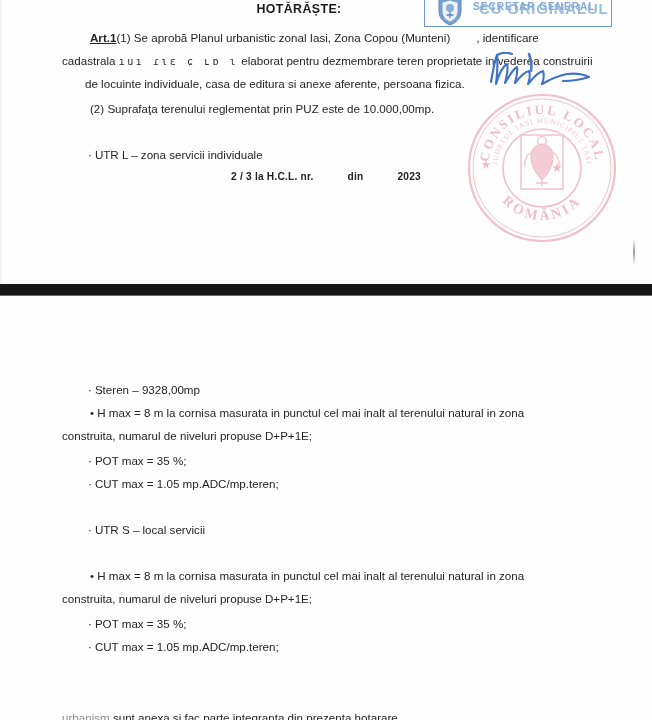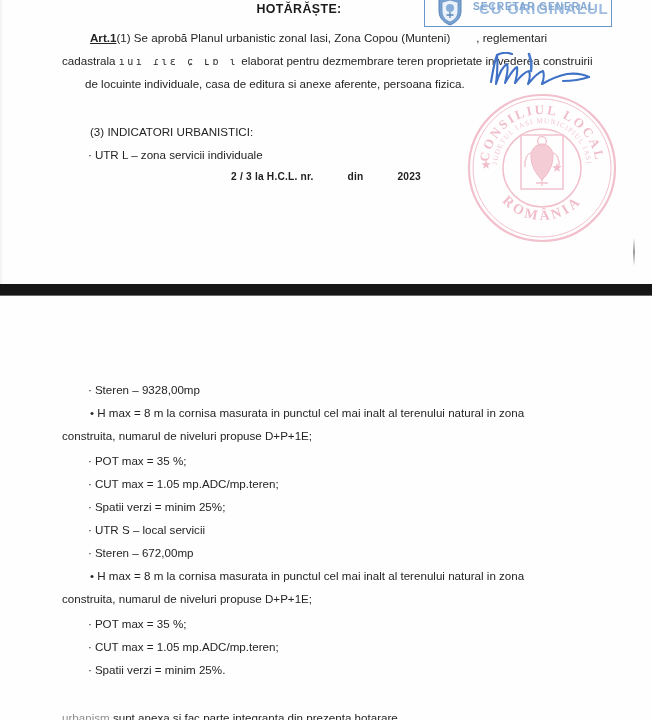--- a/index.html
+++ b/index.html
@@ -185,37 +185,37 @@
 
 <div class="page" id="page-one">
 
   <div class="edge-shade-left"></div>
 
   <div class="heading">
     <span>HOTĂRĂȘTE:</span>
   </div>
 
   <div class="para" style="top:26px;">
-    <span class="indent"></span><span class="art">Art.1</span><span>(1) Se aprobă Planul urbanistic zonal Iasi, Zona Copou (Munteni)</span><span class="redact"></span><span>, reglementari</span>
+    <span class="indent"></span><span class="art">Art.1</span><span>(1) Se aprobă Planul urbanistic zonal Iasi, Zona Copou (Munteni)</span><span class="redact"></span><span>, identificare</span>
   </div>
 
   <div class="para nojust" style="top:49px; left:62px; width:540px;">
     <span>cadastrala</span>
     <span class="scramble">ıuı ɾɩɛ ɕ ʟɒ ɩ</span>
     <span>elaborat pentru dezmembrare teren proprietate in vederea construirii</span>
   </div>
 
   <div class="para nojust" style="top:72px;margin-left:23px;">
     <span>de locuinte individuale, casa de editura si anexe aferente, persoana fizica.</span>
   </div>
 
-
-  <div class="para nojust" style="top:120px;">
-    <span class="indent"></span><span>(3)  INDICATORI URBANISTICI:</span>
-  </div>
+  <div class="para nojust" style="top:97px;">
+    <span class="indent"></span><span>(2)  Suprafaţa terenului reglementat prin PUZ este de 10.000,00mp.</span>
+  </div>
+
 
   <div class="bullet" style="top:143px;">
     <span class="dot">·</span><span>UTR L – zona servicii individuale</span>
   </div>
 
   <div class="footer-line">
     <span>2 / 3 la H.C.L. nr.</span><span class="gap"></span><span class="din">din</span><span class="gap"></span><span>2023</span>
   </div>
 
   <div id="approval-stamp">
@@ -292,44 +292,35 @@
   <div class="para nojust" style="top:128px;">
     <span>construita, numarul de niveluri propuse D+P+1E;</span>
   </div>
 
   <div class="bullet" style="top:153px;">
     <span class="dot">·</span><span>POT max = 35 %;</span>
   </div>
   <div class="bullet" style="top:176px;">
     <span class="dot">·</span><span>CUT max = 1.05 mp.ADC/mp.teren;</span>
   </div>
-  <div class="bullet" style="top:199px;">
-    <span class="dot">·</span><span>Spatii verzi = minim 25%;</span>
-  </div>
   <div class="bullet" style="top:222px;">
     <span class="dot">·</span><span>UTR S – local servicii</span>
   </div>
-  <div class="bullet" style="top:245px;">
-    <span class="dot">·</span><span>Steren – 672,00mp</span>
-  </div>
 
   <div class="para" style="top:268px; left:62px; width:534px;">
     <span class="indent"></span><span>• H max = 8 m la cornisa masurata in punctul cel mai inalt al terenului natural in zona</span>
   </div>
   <div class="para nojust" style="top:291px;">
     <span>construita, numarul de niveluri propuse D+P+1E;</span>
   </div>
 
   <div class="bullet" style="top:316px;">
     <span class="dot">·</span><span>POT max = 35 %;</span>
   </div>
   <div class="bullet" style="top:339px;">
     <span class="dot">·</span><span>CUT max = 1.05 mp.ADC/mp.teren;</span>
   </div>
-  <div class="bullet" style="top:362px;">
-    <span class="dot">·</span><span>Spatii verzi = minim 25%.</span>
-  </div>
 
   <div class="para nojust" style="top:410px;">
     <span class="faded-start">urbanism</span><span> sunt anexa si fac parte integranta din prezenta hotarare.</span>
   </div>
 
 </div>
 
 </body></html>

